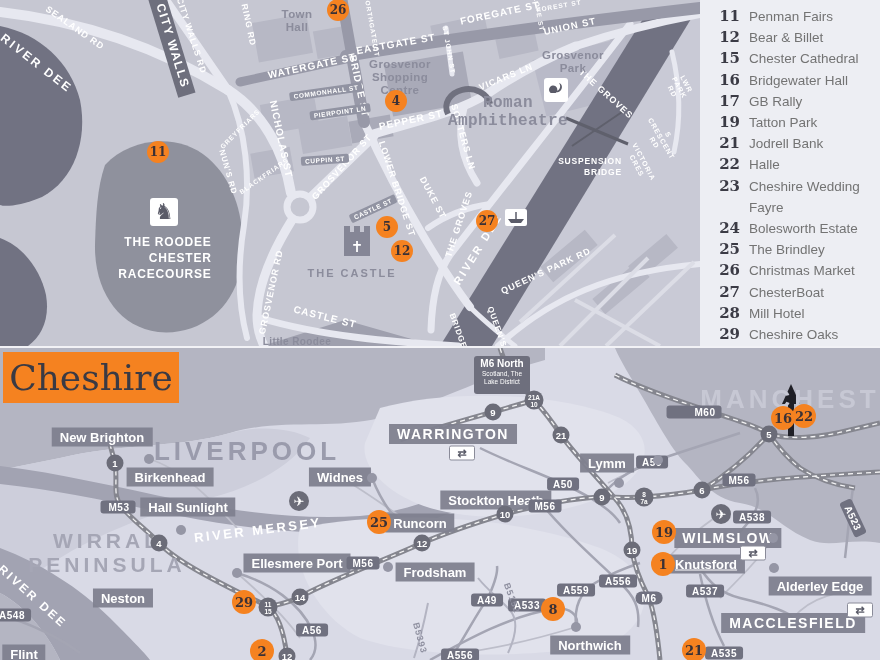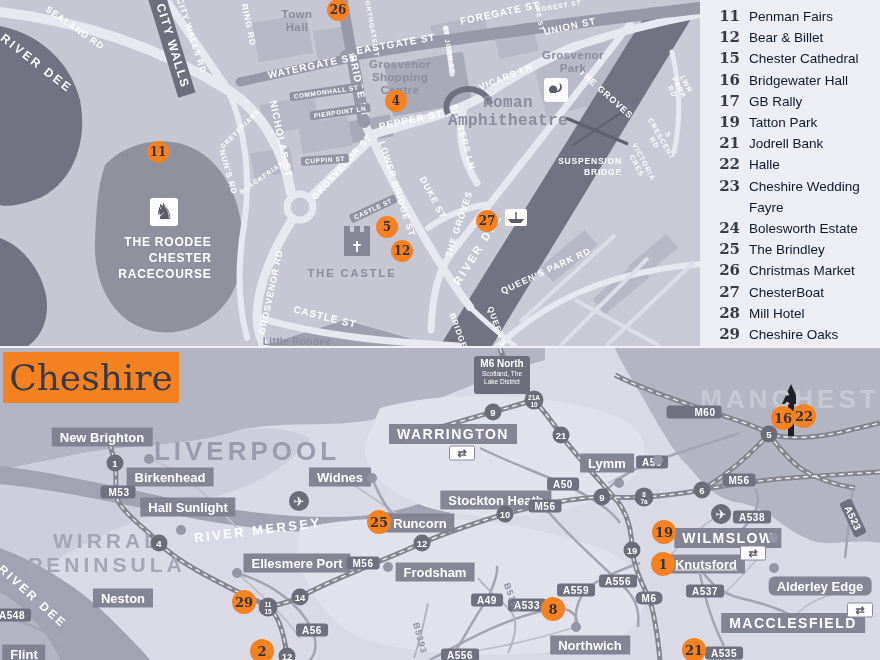--- a/index.html
+++ b/index.html
@@ -53,21 +53,21 @@
   #cheshire-banner span{font-family:"DejaVu Serif",serif;font-weight:normal;font-size:36px;color:#3a3a44;}
   #m6-sign{position:absolute;left:474px;top:8px;width:56px;height:38px;background:#6e6f7d;border-radius:3px;
            color:#fff;text-align:center;padding-top:2px;box-sizing:border-box;}
   #m6-sign .t{font-size:10px;font-weight:bold;line-height:12px;}
   #m6-sign .s{font-size:6.5px;line-height:7.5px;}
   
   #legend-list{position:absolute;left:14px;top:6px;right:4px;}
   .legend-item{display:flex;align-items:flex-start;line-height:21.2px;}
   .legend-num{width:26px;text-align:right;margin-right:9px;font-family:"DejaVu Serif",serif;
               font-weight:bold;font-size:15px;color:#3b3b45;flex:none;}
-  .legend-label{font-size:13.5px;color:#0f172a;white-space:pre-line;}
+  .legend-label{font-size:13.5px;color:#737373;white-space:pre-line;}
 </style>
 </head>
 <body>
 
 <div id="stage" style="--orange: #f58220;">
 
   <div id="city-map">
     <svg width="700" height="346" viewBox="0 0 700 346">
 
       <polygon points="694,14 700,14 700,346 492,346" fill="#c9cad6"></polygon>
@@ -408,23 +408,23 @@
         <div class="town" style="left: 496px; top: 130px; margin-top: 22px;">Stockton Heath</div>
         <div class="town" style="left: 420px; top: 175px;">Runcorn</div>
         <div class="town" style="left: 607px; top: 115px;">Lymm</div>
         <div class="town" style="left: 297px; top: 215px;">Ellesmere Port</div>
         <div class="town" style="left: 123px; top: 250px;">Neston</div>
         <div class="town" style="left: 24px; top: 306px;">Flint</div>
         <div class="town" style="left: 435px; top: 224px;">Frodsham</div>
         <div class="town" style="left: 590px; top: 297px;">Northwich</div>
         <div class="town" style="left: 706px; top: 216px; text-decoration: underline;">Knutsford</div>
         <div class="town big" style="left: 728px; top: 190px;">WILMSLOW</div>
-        <div class="town" style="left: 820px; top: 238px; border-radius: 6px;">Alderley Edge</div>
+        <div class="town" style="left: 820px; top: 238px;">Alderley Edge</div>
         <div class="town big" style="left: 793px; top: 275px;">MACCLESFIELD</div>
-        <div class="shield" style="left: 118px; top: 144px; padding-left: 8px;">M53</div>
+        <div class="shield" style="left: 118px; top: 159px; padding-left: 8px;">M53</div>
         <div class="shield" style="left: 363px; top: 215px;">M56</div>
         <div class="shield" style="left: 545px; top: 158px;">M56</div>
         <div class="shield" style="left: 739px; top: 132px;">M56</div>
         <div class="shield" style="left: 694px; top: 64px; padding-left: 28px;">M60</div>
         <div class="shield" style="left: 649px; top: 250px; border-radius: 6px;">M6</div>
         <div class="shield" style="left: 652px; top: 114px;">A56</div>
         <div class="shield" style="left: 312px; top: 282px;">A56</div>
         <div class="shield" style="left: 563px; top: 136px;">A50</div>
         <div class="shield" style="left: 752px; top: 169px;">A538</div>
         <div class="shield" style="left: 853px; top: 170px; --r: 65deg;">A523</div>

